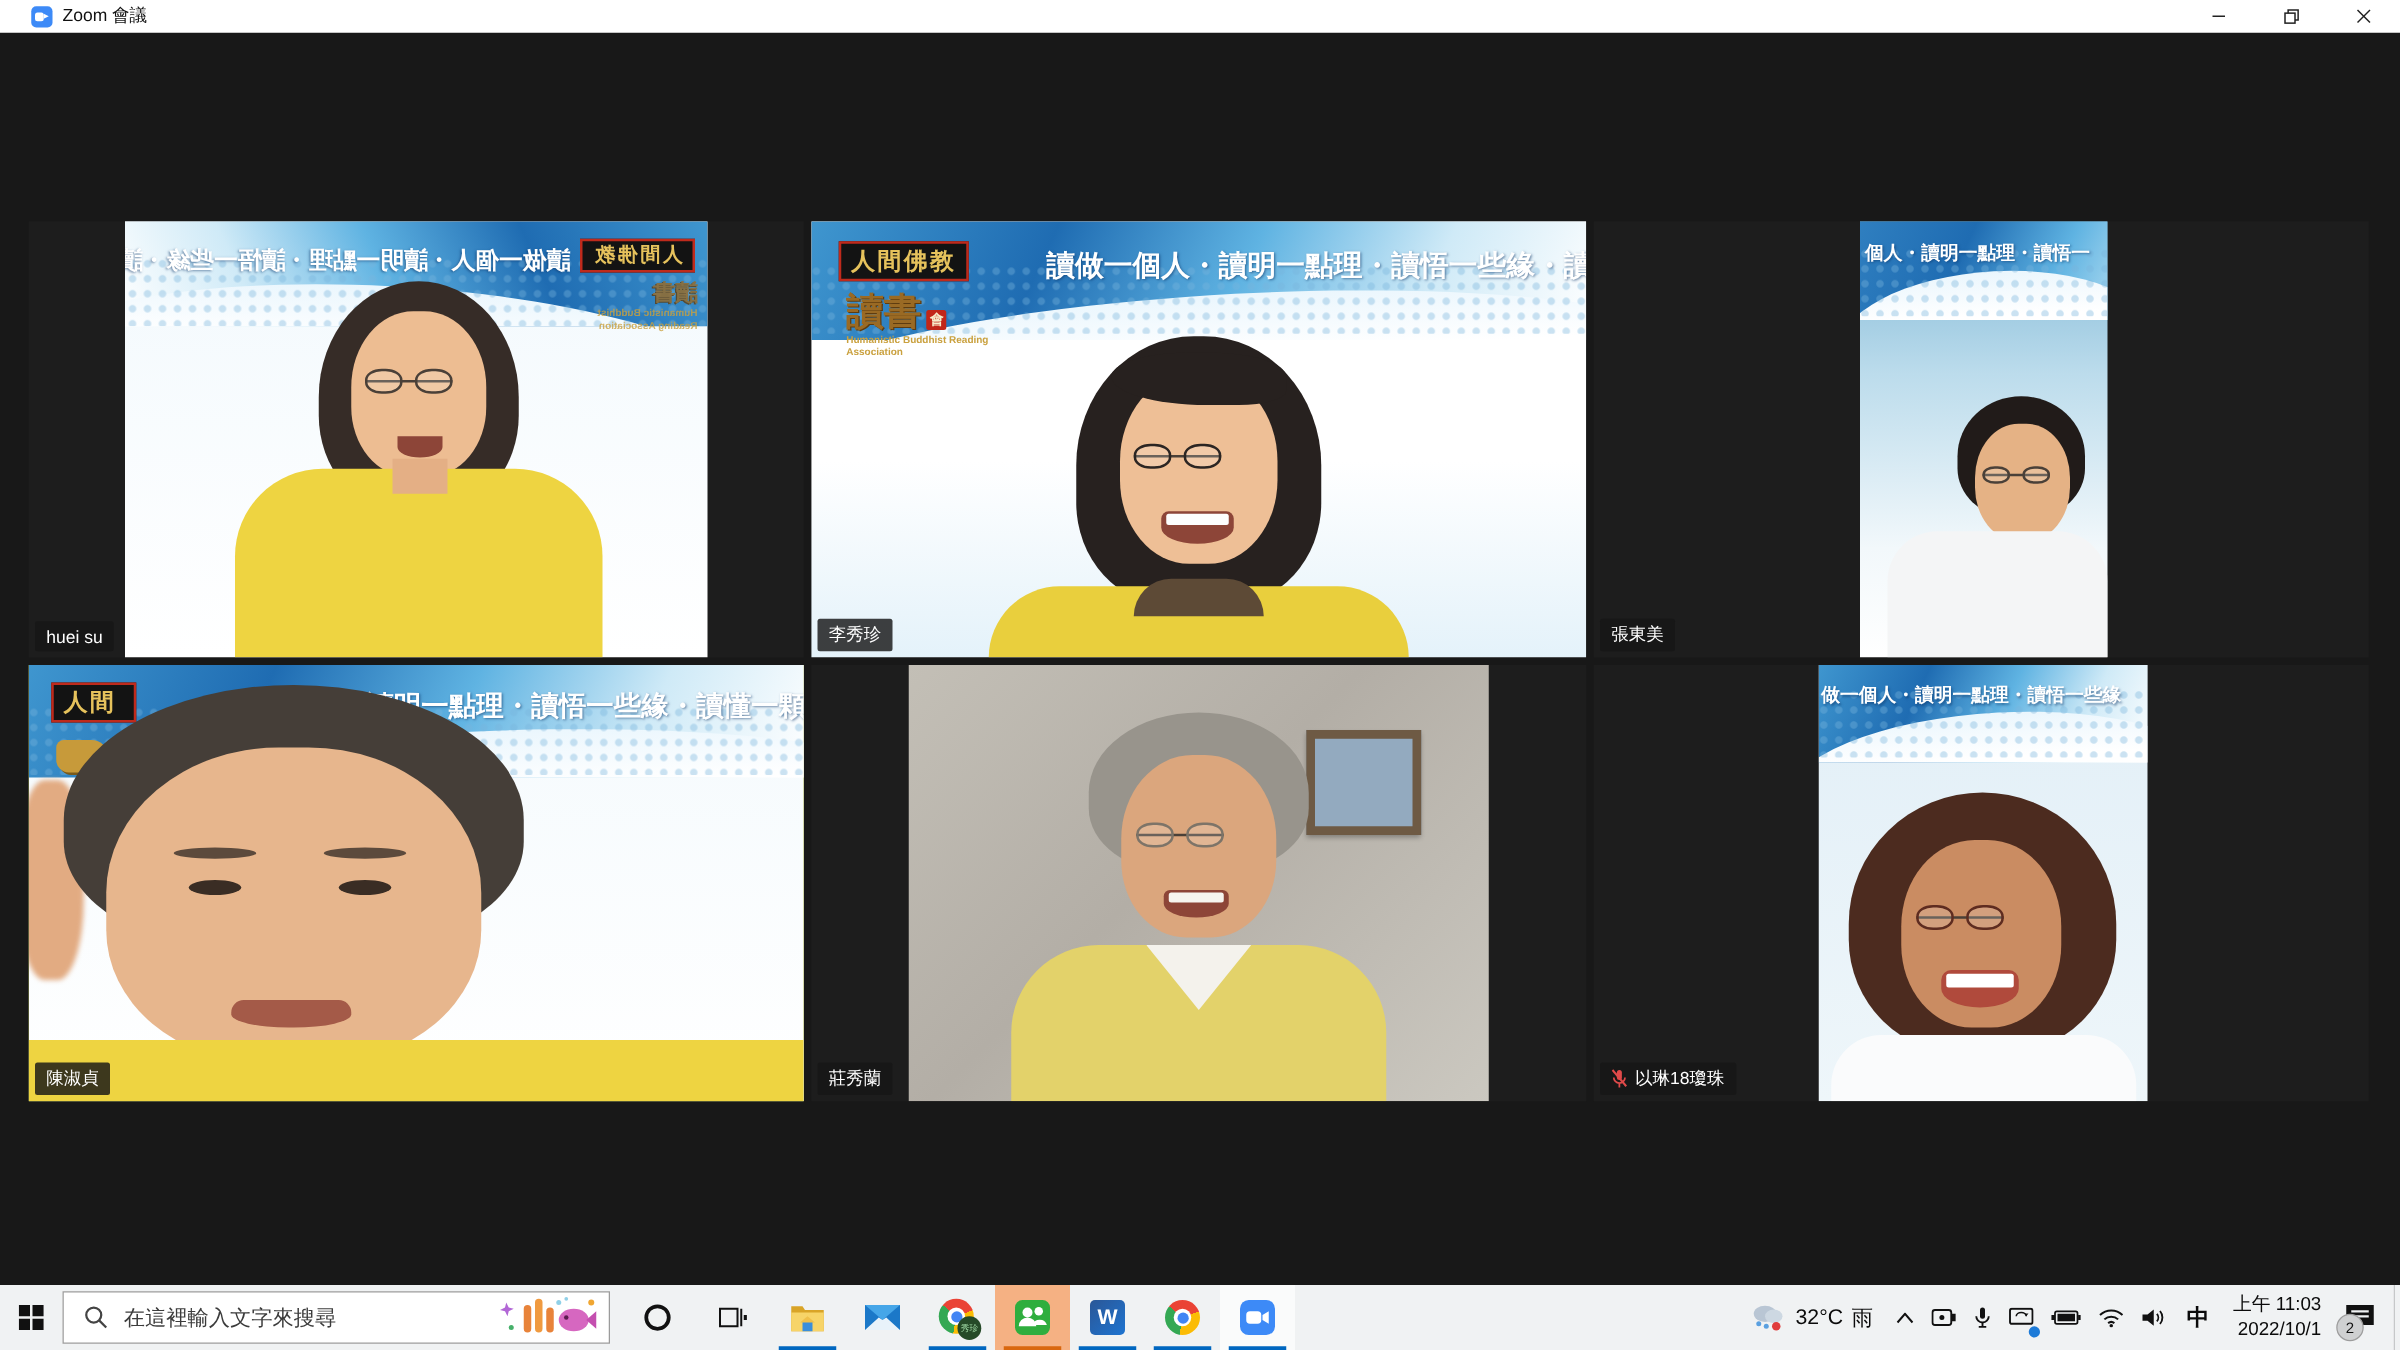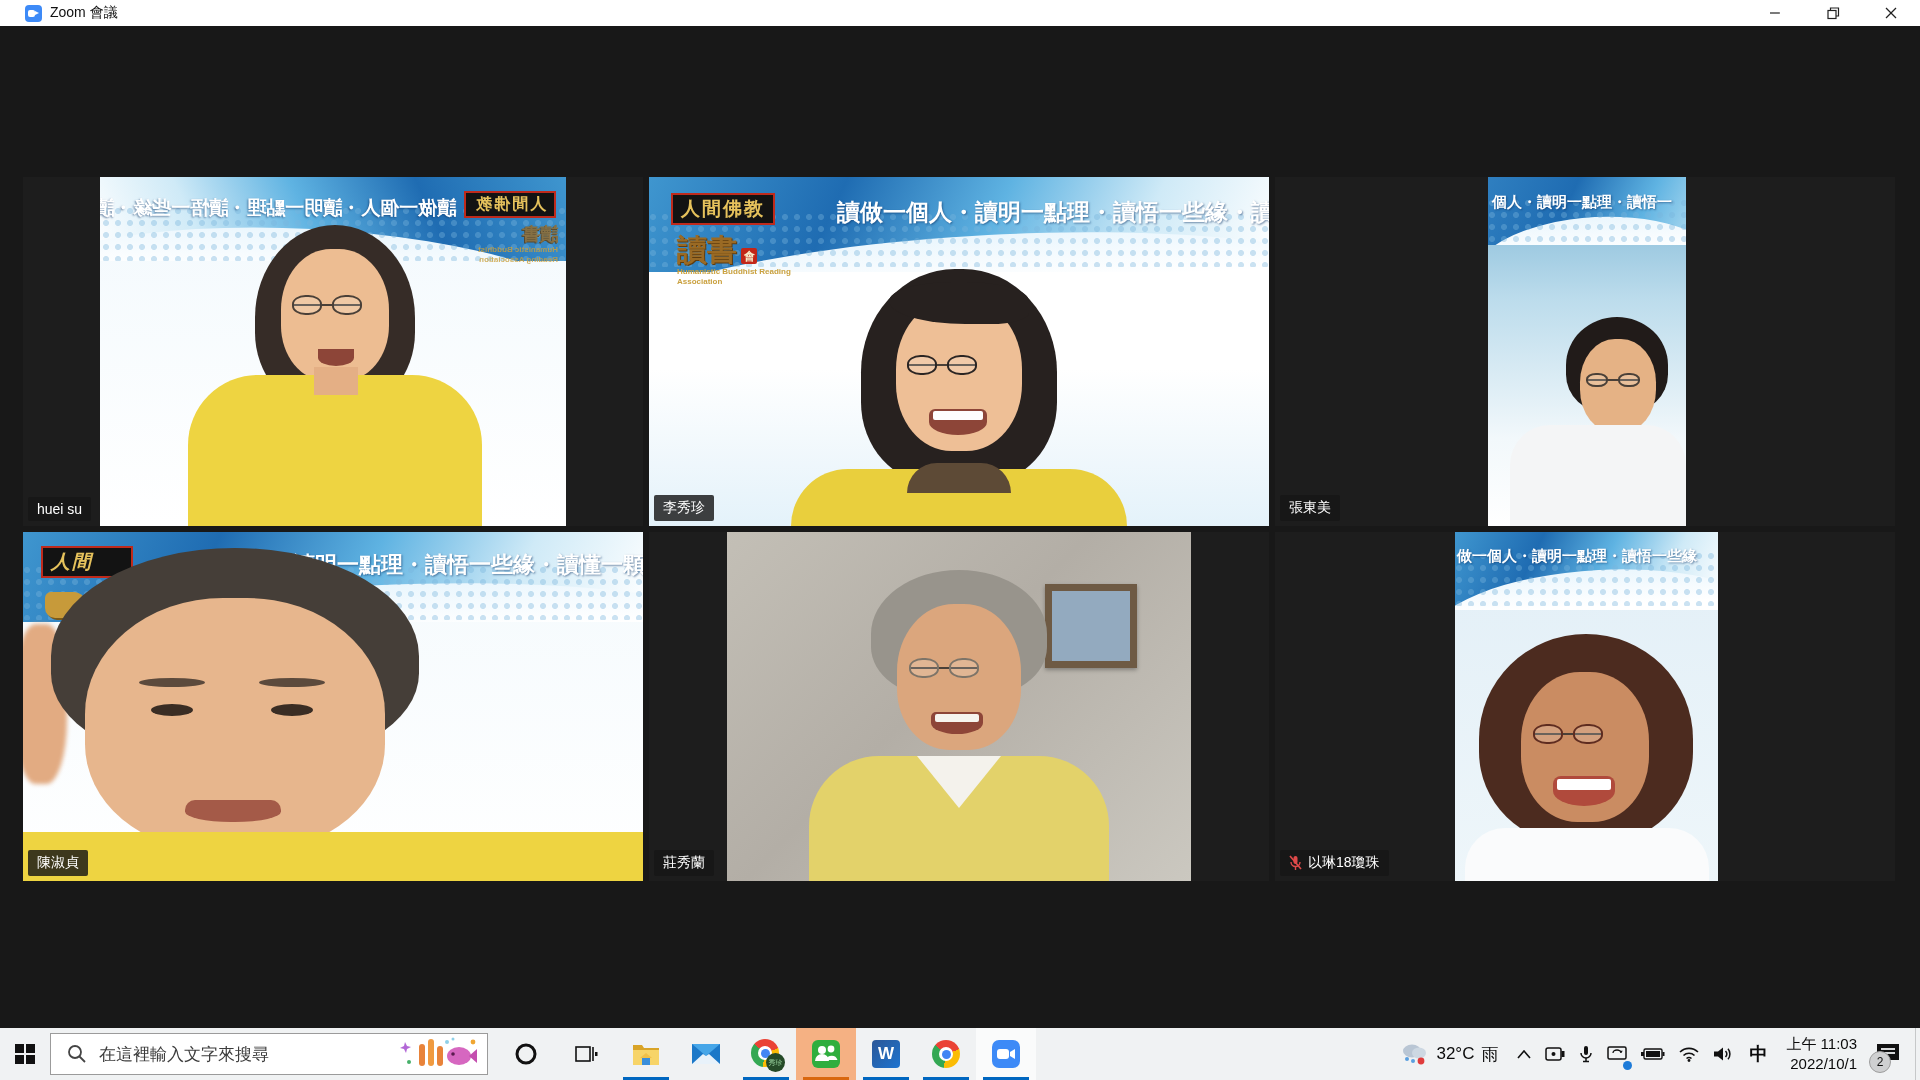--- a/index.html
+++ b/index.html
@@ -181,21 +181,21 @@
         <div class="pp" style="left:142px; top:292px; width:336px; height:57px; background:#e9cf3d; border-radius:60px 60px 0 0;"></div>
         <div class="pp" style="left:258px; top:286px; width:104px; height:30px; background:#5d4a36; border-radius:40px 40px 0 0;"></div>
       </div>
       <div class="name-label">
         <span>李秀珍</span>
       </div>
     </div>
 
     <div class="tile">
       <div class="video v3">
-        <div class="banner" style="height:68px; background:linear-gradient(115deg,#2f7fc0 0%,#1f6cb2 40%,#5fb3e2 75%,#a9d8ef 100%);">
+        <div class="banner" style="height:79px; background:linear-gradient(115deg,#2f7fc0 0%,#1f6cb2 40%,#5fb3e2 75%,#a9d8ef 100%);">
           <div class="wave" style="top:40px; height:60px;"></div>
             <div class="dots" style="top:22px;"></div>
           <span class="slogan" style="left:4px; top:16px; font-size:15px;">個人・讀明一點理・讀悟一</span>
         </div>
 
         <div class="pp" style="left:78px; top:140px; width:102px; height:96px; background:#211b19; border-radius:50% 50% 40% 40%;"></div>
         <div class="pp" style="left:92px; top:162px; width:76px; height:94px; background:#e5b285; border-radius:46%;"></div>
         <div class="glasses" style="left:98px; top:196px;">
             <div class="lens" style="width:22px; height:14px;"></div>
             <div class="lens" style="width:22px; height:14px;"></div>
@@ -205,21 +205,21 @@
       <div class="name-label">
         <span>張東美</span>
       </div>
     </div>
 
     <div class="tile active">
       <div class="video v4">
         <div class="banner" style="height:90px;">
           <div class="wave" style="top:54px;"></div>
             <div class="dots" style="top:34px;"></div>
-          <div class="brandbox" style="left:18px; top:14px; width:92px; overflow:hidden;font-style:italic;">人間</div>
+          <div class="brandbox" style="left:18px; top:14px; width:68px; overflow:hidden;">人間</div>
           <span class="slogan" style="left:248px; top:18px; font-size:22px;">・讀明一點理・讀悟一些緣・讀懂一顆心</span>
         </div>
         <div class="pp" style="left:22px; top:60px; width:42px; height:26px; background:#c79a3a; border-radius:6px 14px 4px 10px; box-shadow:2px 2px 0 #7a5a1a;"></div>
 
         <div class="pp" style="left:-8px; top:92px; width:52px; height:160px; background:#e2ab82; border-radius:40%; filter:blur(2px);"></div>
         <div class="pp" style="left:28px; top:16px; width:368px; height:216px; background:#453e38; border-radius:50% 50% 42% 42%;"></div>
         <div class="pp" style="left:62px; top:66px; width:300px; height:252px; background:#e7b68d; border-radius:46% 46% 42% 42%;"></div>
         <div class="pp" style="left:116px; top:146px; width:66px; height:9px; background:#5c4a3c; border-radius:50%;"></div>
         <div class="pp" style="left:236px; top:146px; width:66px; height:9px; background:#5c4a3c; border-radius:50%;"></div>
         <div class="pp" style="left:128px; top:172px; width:42px; height:12px; background:#3a2d24; border-radius:50%;"></div>

